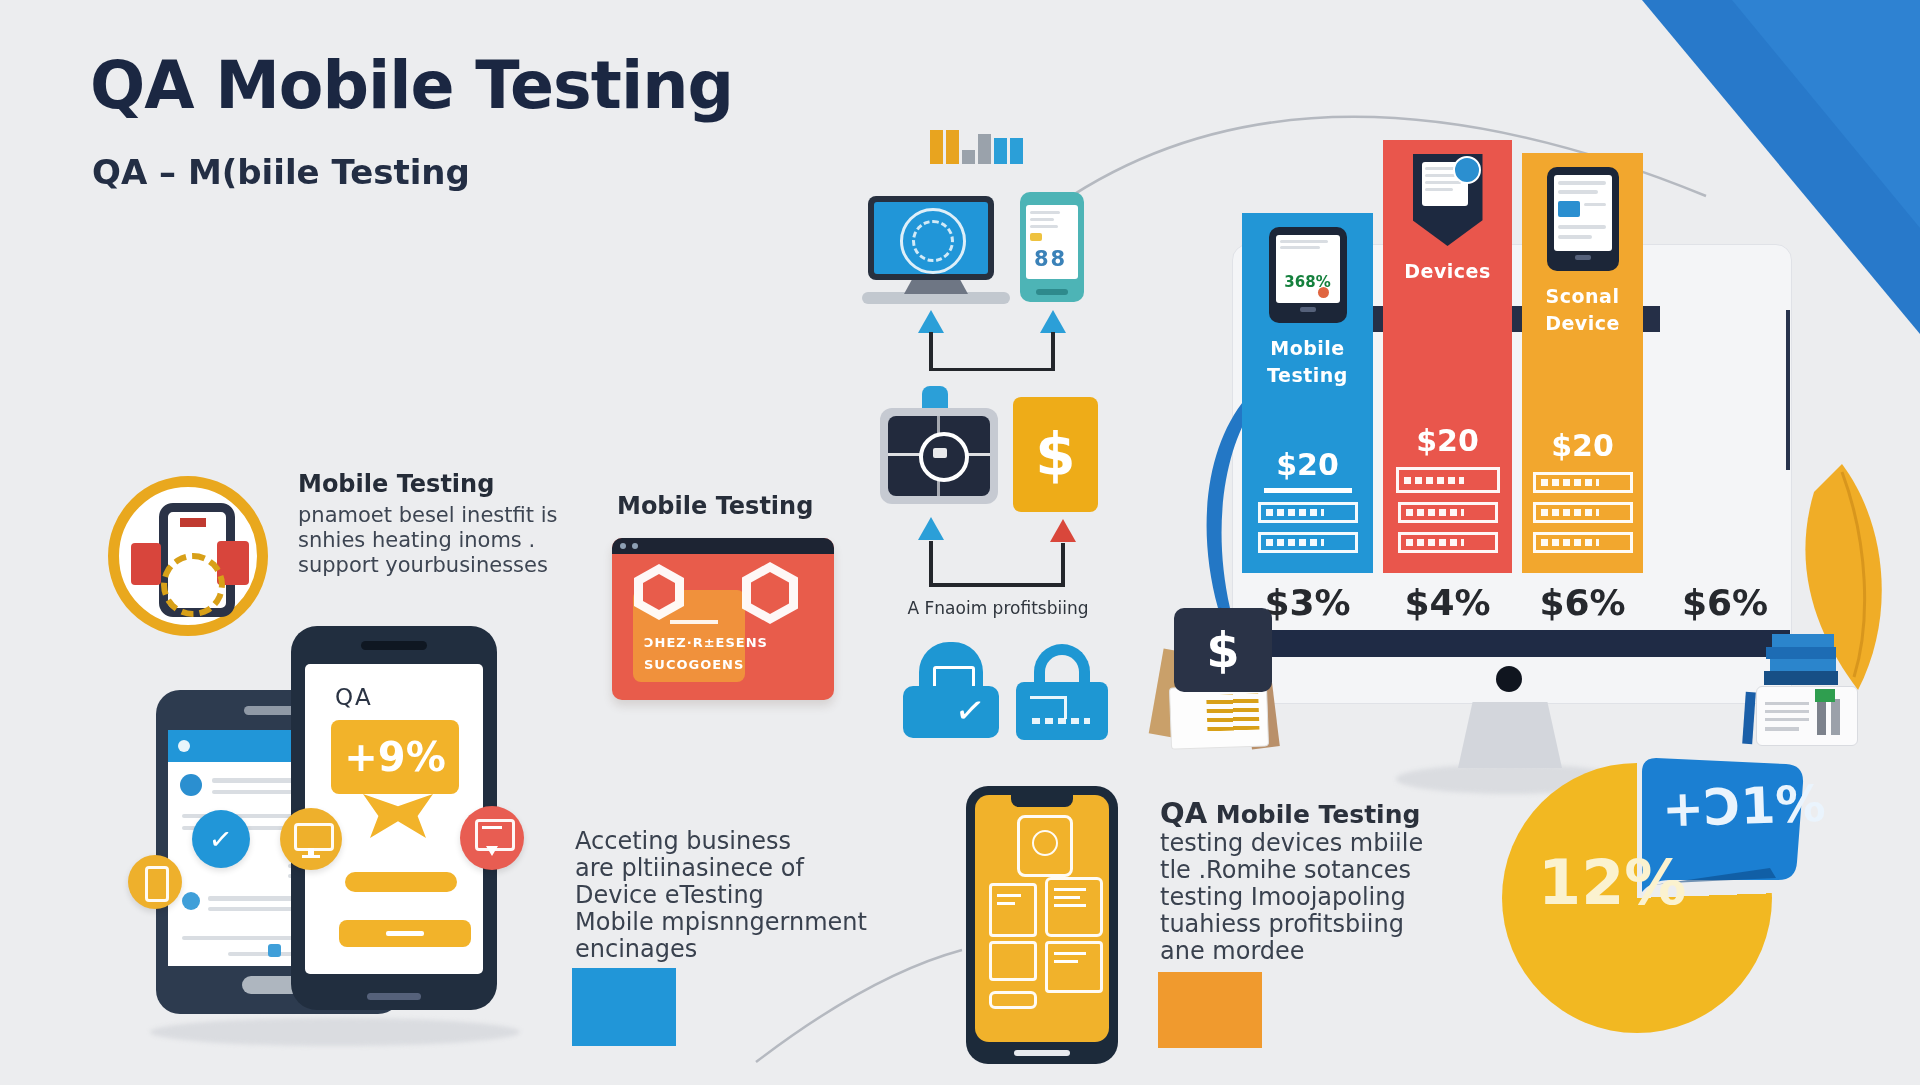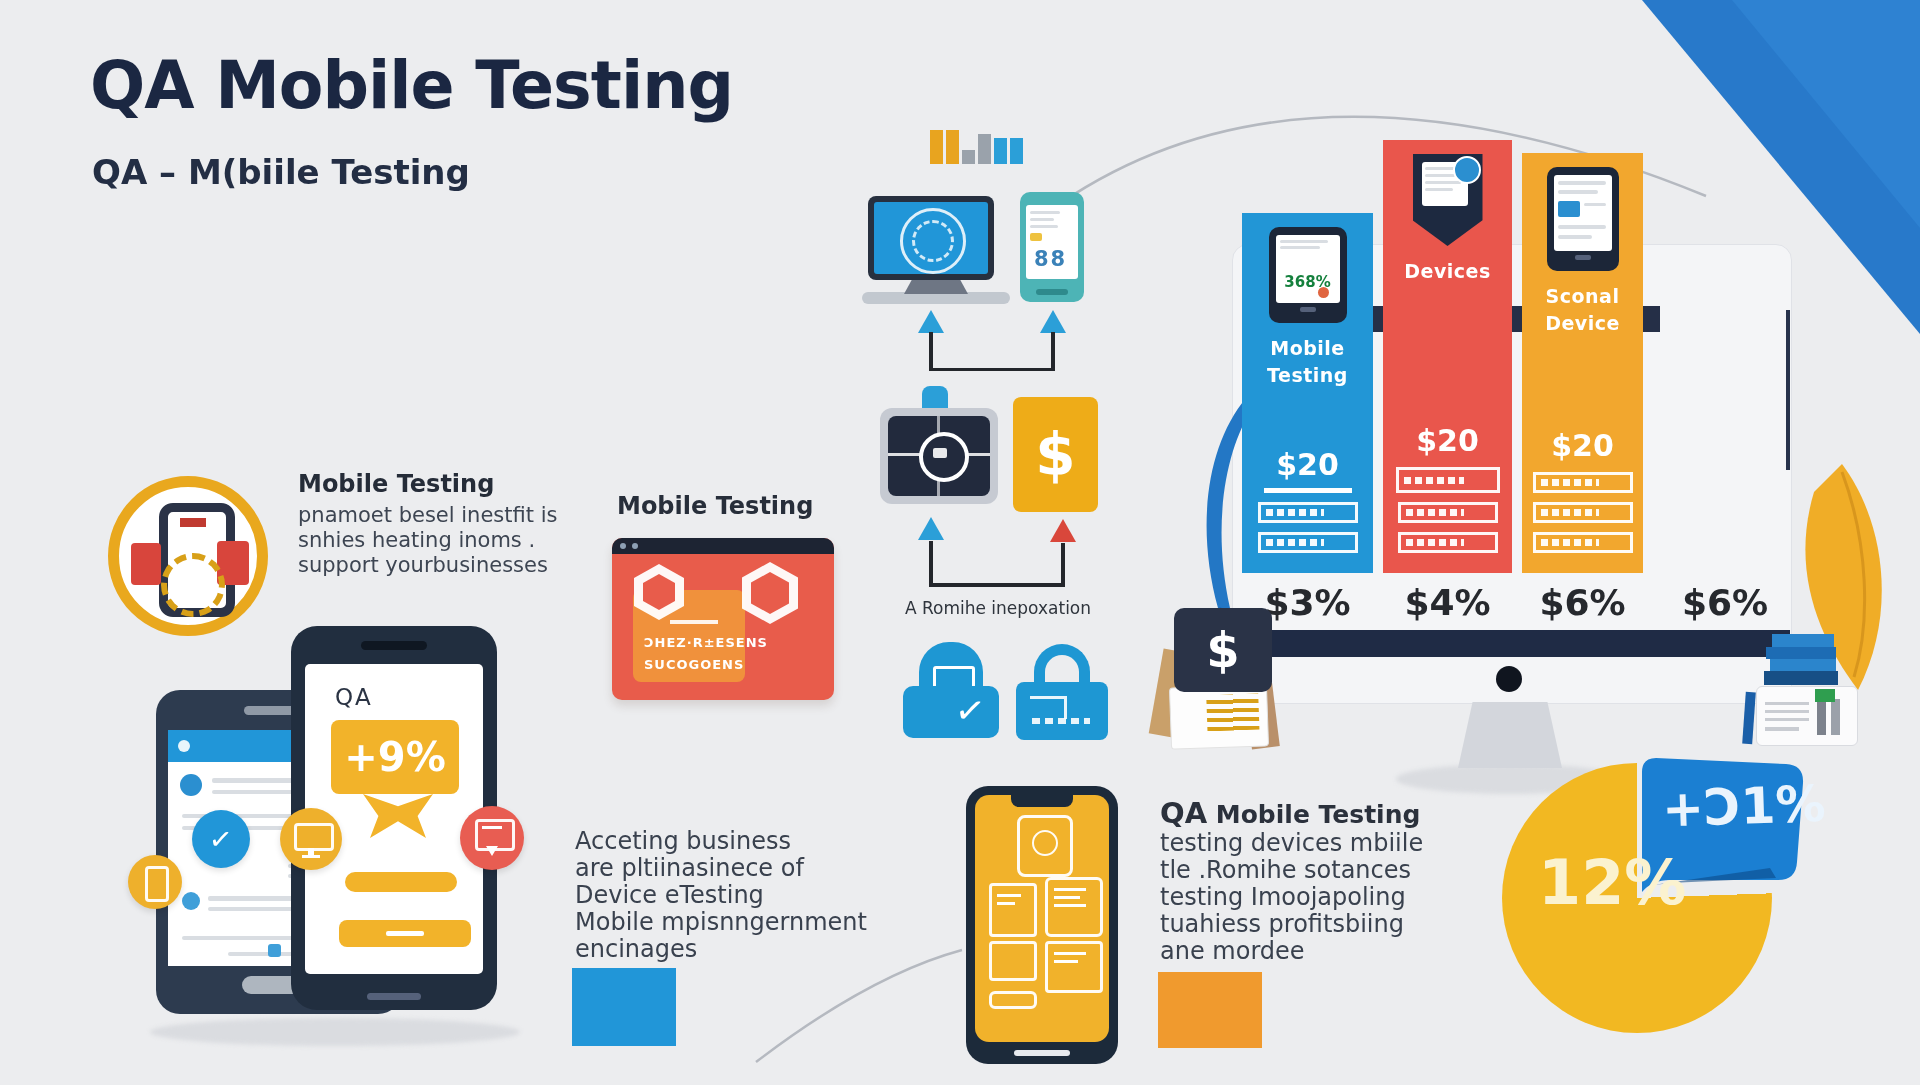--- a/index.html
+++ b/index.html
@@ -162,21 +162,21 @@
   </div>
   <div class="abs" style="left:1013px;top:397px;width:85px;height:115px;background:#eeac18;border-radius:8px;display:flex;align-items:center;justify-content:center;z-index:2;">
     <span style="color:#fff;font-size:58px;font-weight:bold;">$</span>
   </div>
 
   <div class="abs arrow-up" style="left:918px;top:517px;"></div>
   <div class="abs arrow-up red" style="left:1050px;top:519px;"></div>
   <div class="abs stem" style="left:929px;top:541px;width:4px;height:44px;"></div>
   <div class="abs stem" style="left:1061px;top:543px;width:4px;height:42px;"></div>
   <div class="abs stem" style="left:929px;top:583px;width:136px;height:4px;"></div>
-  <div class="abs" style="left:900px;top:598px;width:196px;text-align:center;font-size:17px;color:#2f353d;">A Romihe inepoxation</div>
+  <div class="abs" style="left:900px;top:598px;width:196px;text-align:center;font-size:17px;color:#2f353d;">A Fnaoim profitsbiing</div>
 
   <div class="abs" style="left:903px;top:642px;width:96px;height:96px;">
     <div class="abs lockblue" style="left:16px;top:0;width:64px;height:60px;border-radius:30px 30px 6px 6px;"></div>
     <div class="abs" style="left:30px;top:24px;width:36px;height:22px;border:3px solid #fff;border-radius:3px;background:transparent;"></div>
     <div class="abs lockblue" style="left:0;top:44px;width:96px;height:52px;border-radius:10px;"></div>
     <div class="abs" style="left:52px;top:48px;color:#fff;font-size:36px;font-weight:bold;transform:rotate(8deg);">✓</div>
   </div>
   <div class="abs" style="left:1016px;top:644px;width:92px;height:96px;">
     <div class="abs" style="left:18px;top:0;width:56px;height:50px;border:11px solid #1e97d3;border-bottom:none;border-radius:28px 28px 0 0;box-sizing:border-box;"></div>
     <div class="abs lockblue" style="left:0;top:38px;width:92px;height:58px;border-radius:8px;">

